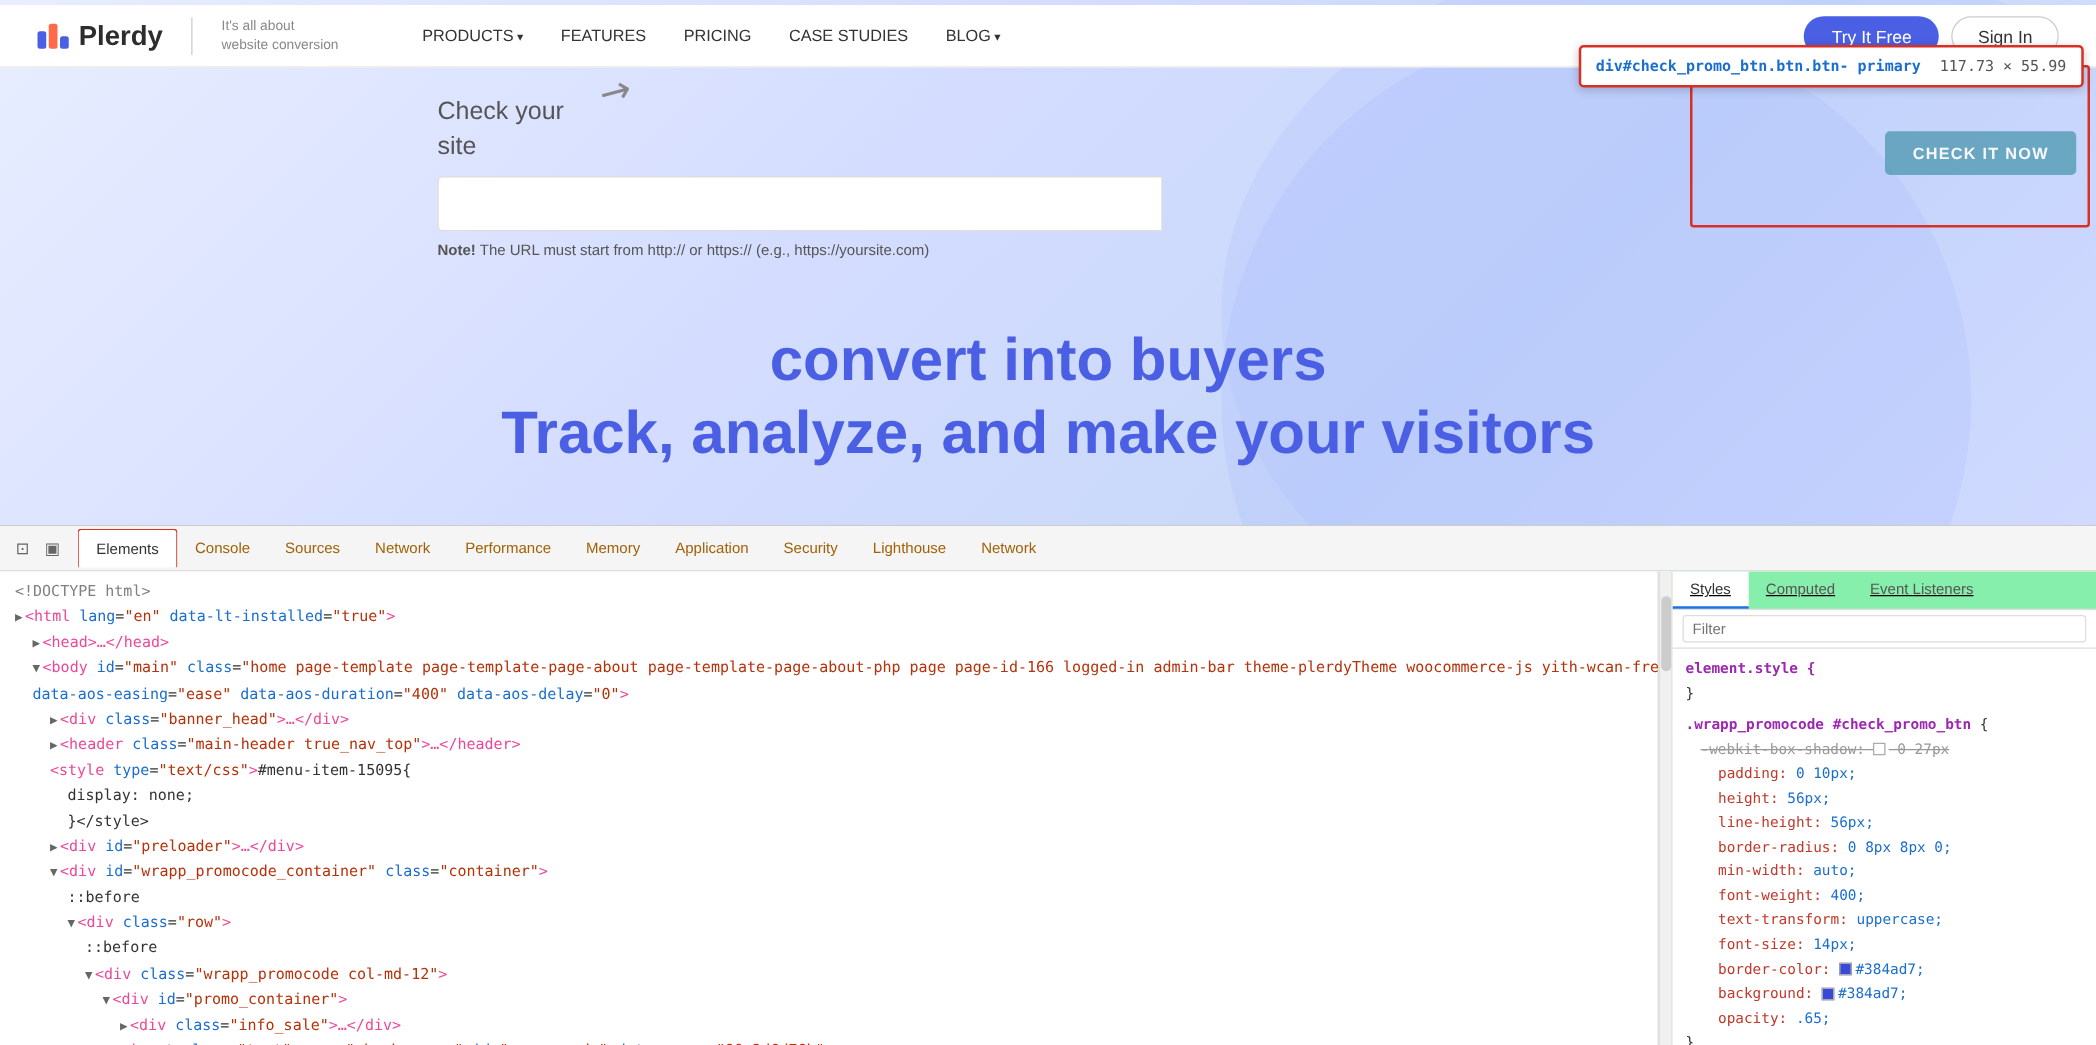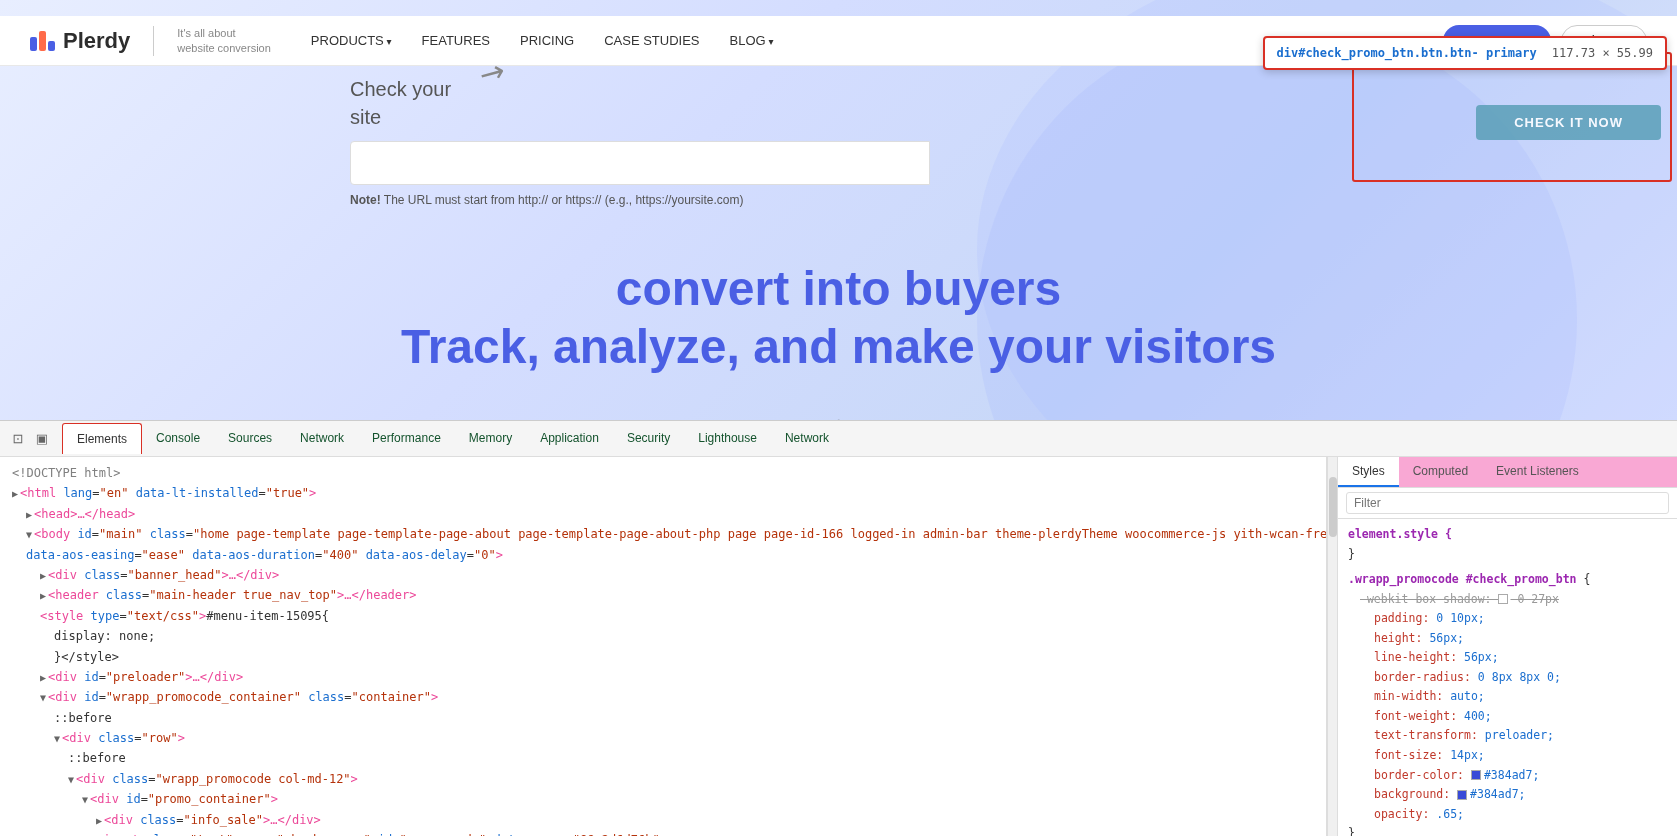--- a/index.html
+++ b/index.html
@@ -1,22 +1,22 @@
 <!DOCTYPE html>
 <html><head>
   <meta charset="utf-8">
   <style>
     * { margin: 0; padding: 0; box-sizing: border-box; }
     body { font-family: Arial, sans-serif; width: 1677px; height: 836px; overflow: hidden; background: #f0f4ff; }
 
     
     .navbar {
-      position: absolute; top: 16px; left: 0; width: 100%; height: 50px;
+      position: absolute; top: 4px; left: 0; width: 100%; height: 50px;
       background: #fff; display: flex; align-items: center; padding: 0 30px;
-      border-bottom: 1px solid #e8e8e8; z-index: 100;
+      border-bottom: 1px solid #e8e8e8; z-index: 100; gap: 27px;
     }
     .navbar-logo { display: flex; align-items: center; gap: 8px; margin-right: 40px; }
     .logo-icon { display: flex; align-items: flex-end; gap: 2px; }
     .bar { background: #4a5fe4; border-radius: 2px; }
     .bar1 { width: 7px; height: 14px; }
     .bar2 { width: 7px; height: 20px; background: #ff6b4a; }
     .bar3 { width: 7px; height: 10px; }
     .logo-text { font-size: 22px; font-weight: 700; color: #2d2d2d; }
     .logo-divider { width: 1px; height: 30px; background: #ccc; margin: 0 15px; }
     .logo-tagline { font-size: 11px; color: #888; line-height: 1.3; }
@@ -74,21 +74,21 @@
       position: absolute; top: 420px; left: 0; width: 100%; height: 416px;
       background: #fff; border-top: 1px solid #ccc; display: flex; flex-direction: column;
     }
     .devtools-tabs {
       display: flex; align-items: center; height: 36px; border-bottom: 1px solid #ddd;
       background: #f5f5f5; padding: 0 10px; gap: 0;
     }
     .devtools-icons { display: flex; align-items: center; gap: 8px; padding-right: 12px; }
     .dev-icon { width: 16px; height: 16px; cursor: pointer; color: #666; font-size: 13px; display: flex; align-items: center; justify-content: center; }
     .devtools-tab {
-      padding: 8px 14px; font-size: 12px; color: #14532d; cursor: pointer; border-bottom: 2px solid transparent;
+      padding: 8px 14px; font-size: 12px; color: #a16207; cursor: pointer; border-bottom: 2px solid transparent;
       white-space: nowrap;
     }
     .devtools-tab.active { color: #1a73e8; border-bottom: 2px solid #1a73e8; background: #fff; }
     .devtools-tab.highlighted { border: 1.5px solid #d93025; border-bottom: none; background: #fff; color: #333; border-radius: 3px 3px 0 0; }
 
     .devtools-body { display: flex; flex: 1; overflow: hidden; }
 
     
     .dom-panel {
       flex: 1; overflow-y: auto; padding: 6px 10px; font-family: monospace; font-size: 12px;
@@ -114,21 +114,21 @@
     }
     .scrollbar-thumb {
       width: 8px; margin: 1px; height: 60px; background: #ccc; border-radius: 4px; margin-top: 20px;
     }
 
     
     .styles-panel {
       width: 340px; border-left: 1px solid #ddd; display: flex; flex-direction: column; overflow: hidden;
     }
     .styles-tabs {
-      display: flex; border-bottom: 1px solid #ddd; background: #f9a8d4;
+      display: flex; border-bottom: 1px solid #ddd; background: #86efac; text-decoration: underline;
     }
     .styles-tab { padding: 7px 14px; font-size: 12px; color: #555; cursor: pointer; }
     .styles-tab.active { color: #333; border-bottom: 2px solid #1a73e8; background: #fff; font-weight: 500; }
     .styles-filter {
       padding: 4px 8px; border-bottom: 1px solid #ddd;
     }
     .styles-filter input {
       width: 100%; border: 1px solid #ddd; border-radius: 3px; padding: 3px 7px; font-size: 12px; outline: none;
     }
     .styles-content { flex: 1; overflow-y: auto; padding: 6px 10px; font-family: monospace; font-size: 11.5px; color: #333; line-height: 1.7; }
@@ -145,21 +145,21 @@
       background: #fff; border: 2px solid #d93025; border-radius: 4px;
       padding: 8px 12px; font-family: monospace; font-size: 12px; color: #333;
       box-shadow: 0 2px 8px rgba(0,0,0,0.2); z-index: 200; min-width: 200px;
     }
     .tooltip-element { color: #1a6ecf; font-weight: 600; }
     .tooltip-size { color: #555; margin-left: 8px; }
 
     
     .check-btn-overlay {
       position: absolute; top: 105px; right: 16px;
-      background: #5a9fb8; color: #fff; padding: 10px 38px;
+      background: #5a9fb8; color: #fff; padding: 10px 22px;
       border-radius: 4px; font-size: 13px; font-weight: 700; letter-spacing: 1px;
       cursor: pointer; z-index: 200; text-transform: uppercase; border: none;
       opacity: 0.85;
     }
 
     
     .inspect-box {
       position: absolute; top: 52px; right: 5px;
       width: 320px; height: 130px;
       border: 2.5px solid #d93025; border-radius: 3px; z-index: 190;
@@ -299,21 +299,21 @@
           <span class="style-brace"> {</span>
           <br>
           <div style="padding-left:12px;">
             <span class="style-strikethrough">-webkit-box-shadow: <span style="display:inline-block;width:10px;height:10px;border:1px solid #aaa;background:#fff;vertical-align:middle;margin-right:2px;"></span> 0 27px</span><br>
             <span class="style-prop">padding: </span><span class="style-val">0 10px;</span><br>
             <span class="style-prop">height: </span><span class="style-val">56px;</span><br>
             <span class="style-prop">line-height: </span><span class="style-val">56px;</span><br>
             <span class="style-prop">border-radius: </span><span class="style-val">0 8px 8px 0;</span><br>
             <span class="style-prop">min-width: </span><span class="style-val">auto;</span><br>
             <span class="style-prop">font-weight: </span><span class="style-val">400;</span><br>
-            <span class="style-prop">text-transform: </span><span class="style-val">preloader;</span><br>
+            <span class="style-prop">text-transform: </span><span class="style-val">uppercase;</span><br>
             <span class="style-prop">font-size: </span><span class="style-val">14px;</span><br>
             <span class="style-prop">border-color: </span><span class="color-swatch" style="background:#384ad7;"></span><span class="style-val">#384ad7;</span><br>
             <span class="style-prop">background: </span><span class="color-swatch" style="background:#384ad7;"></span><span class="style-val">#384ad7;</span><br>
             <span class="style-prop">opacity: </span><span class="style-val">.65;</span><br>
           </div>
           <span class="style-brace">}</span>
         </div>
 
       </div>
     </div>

